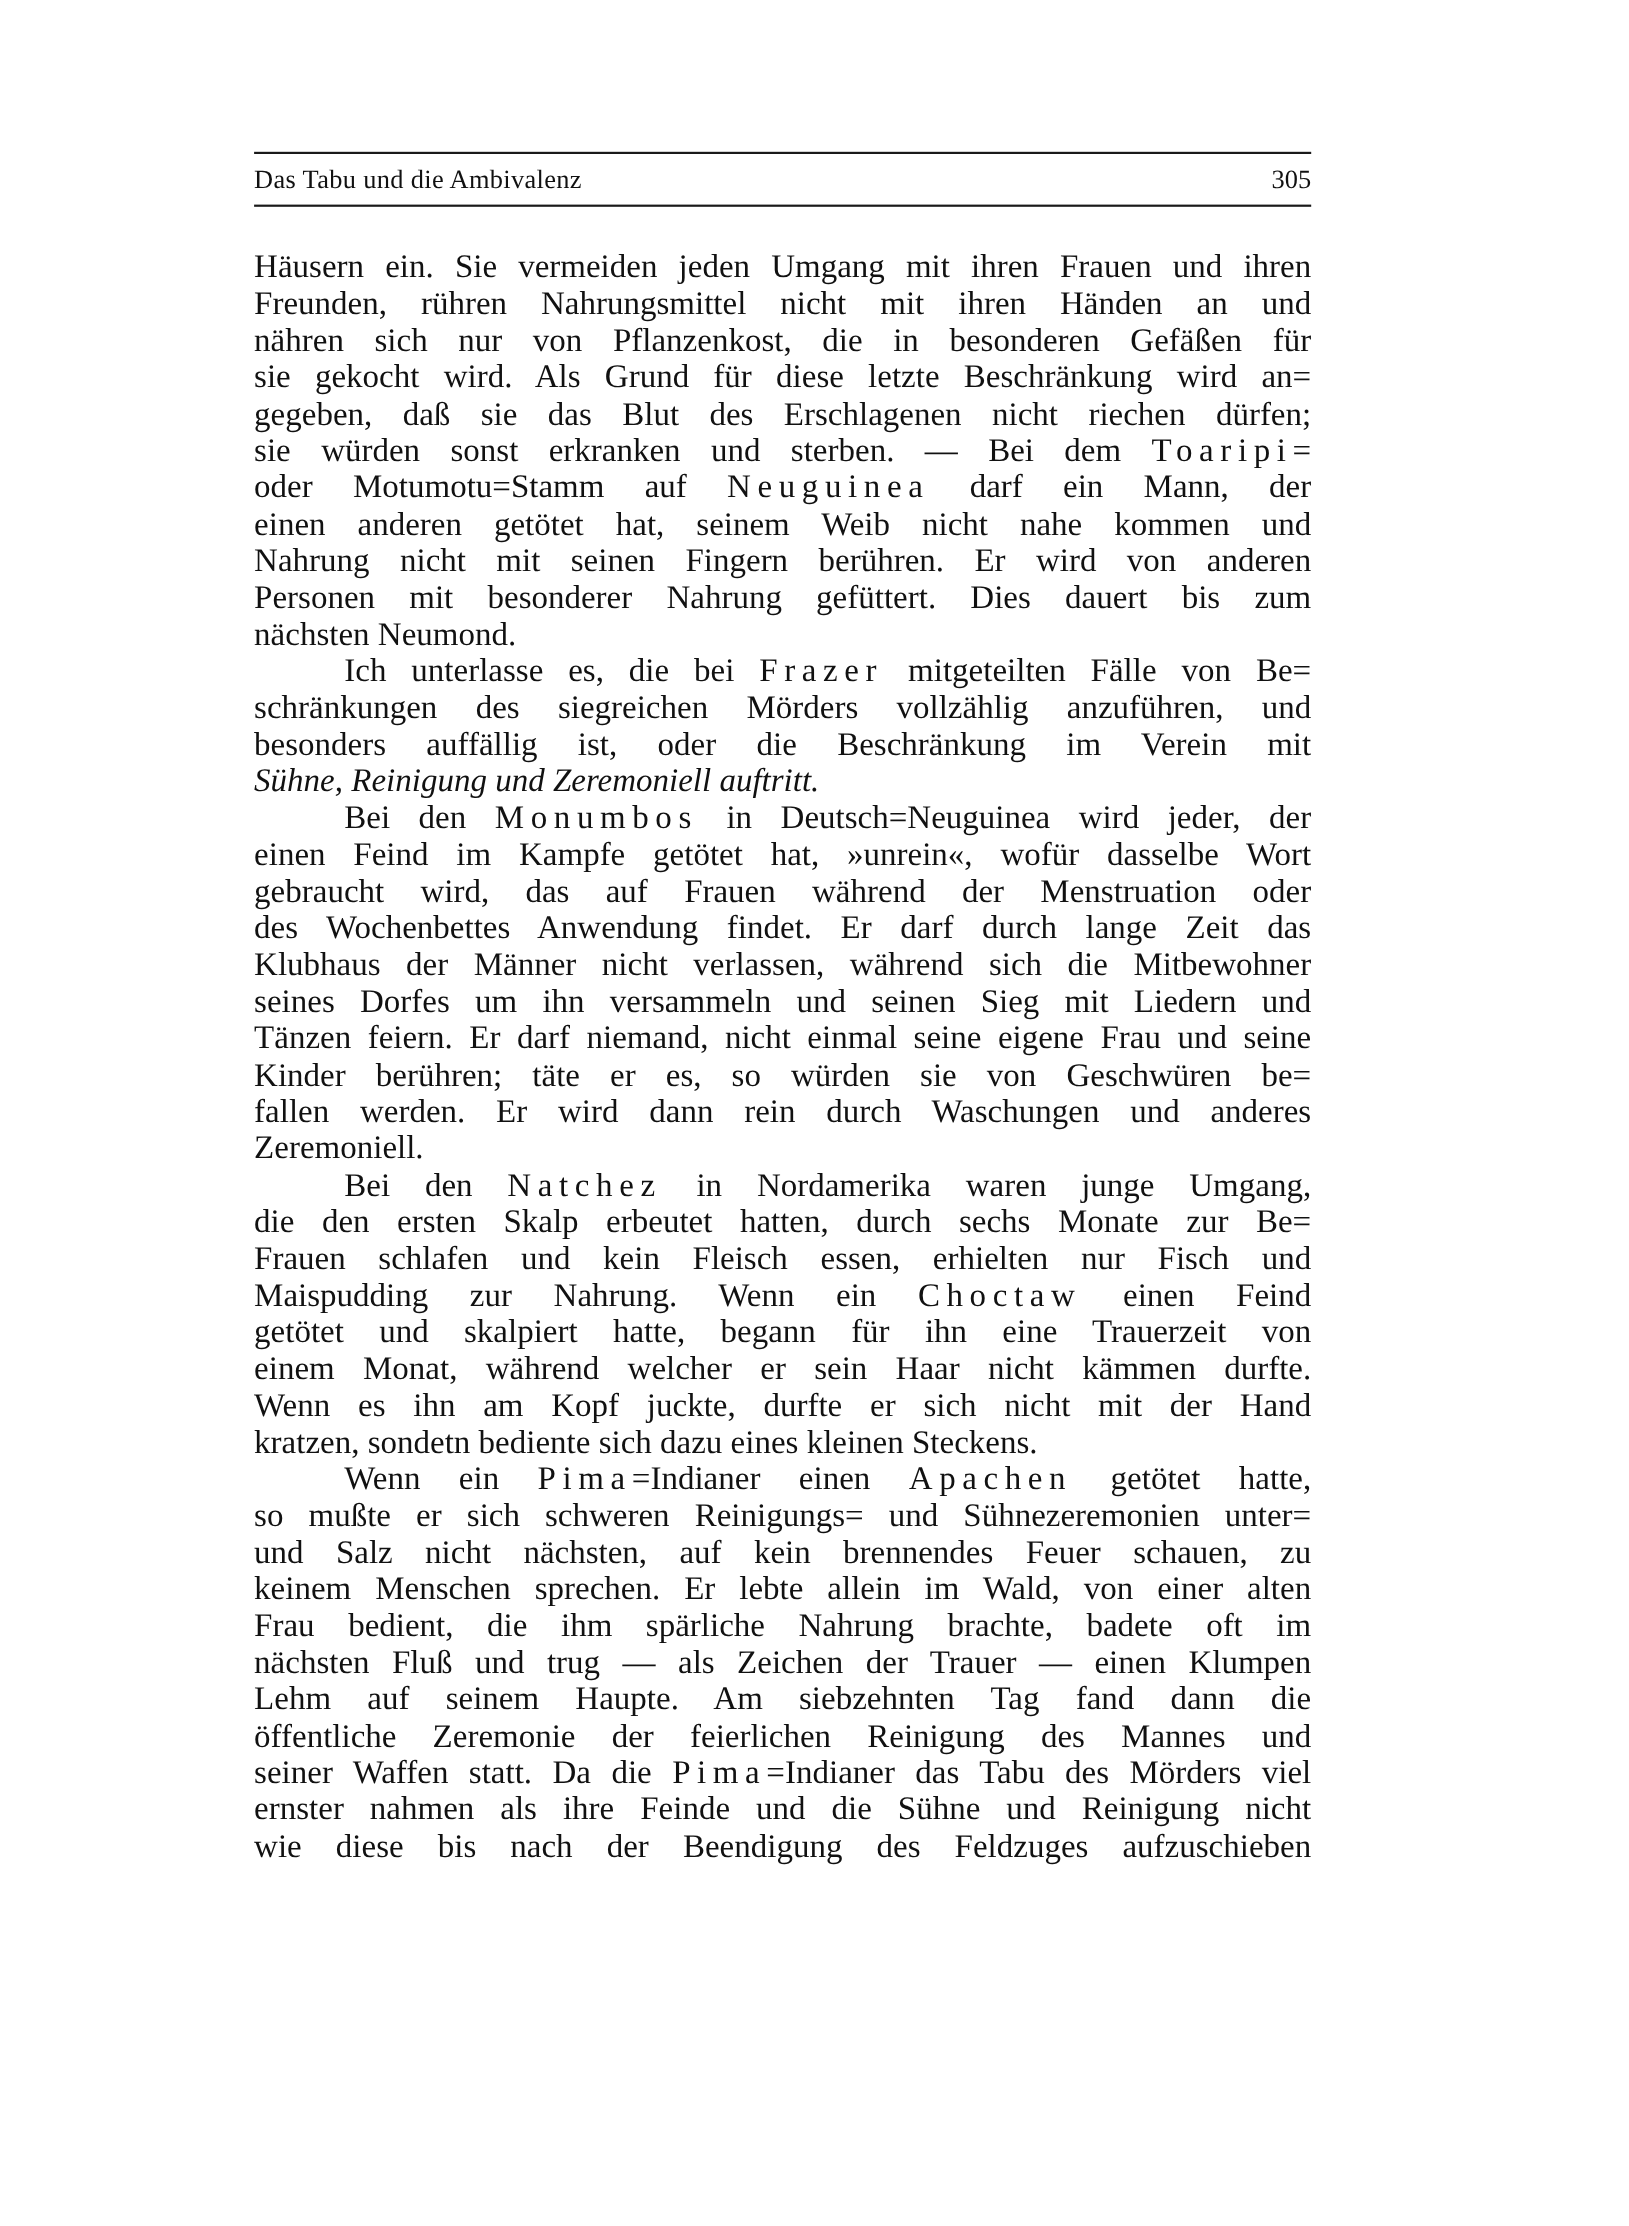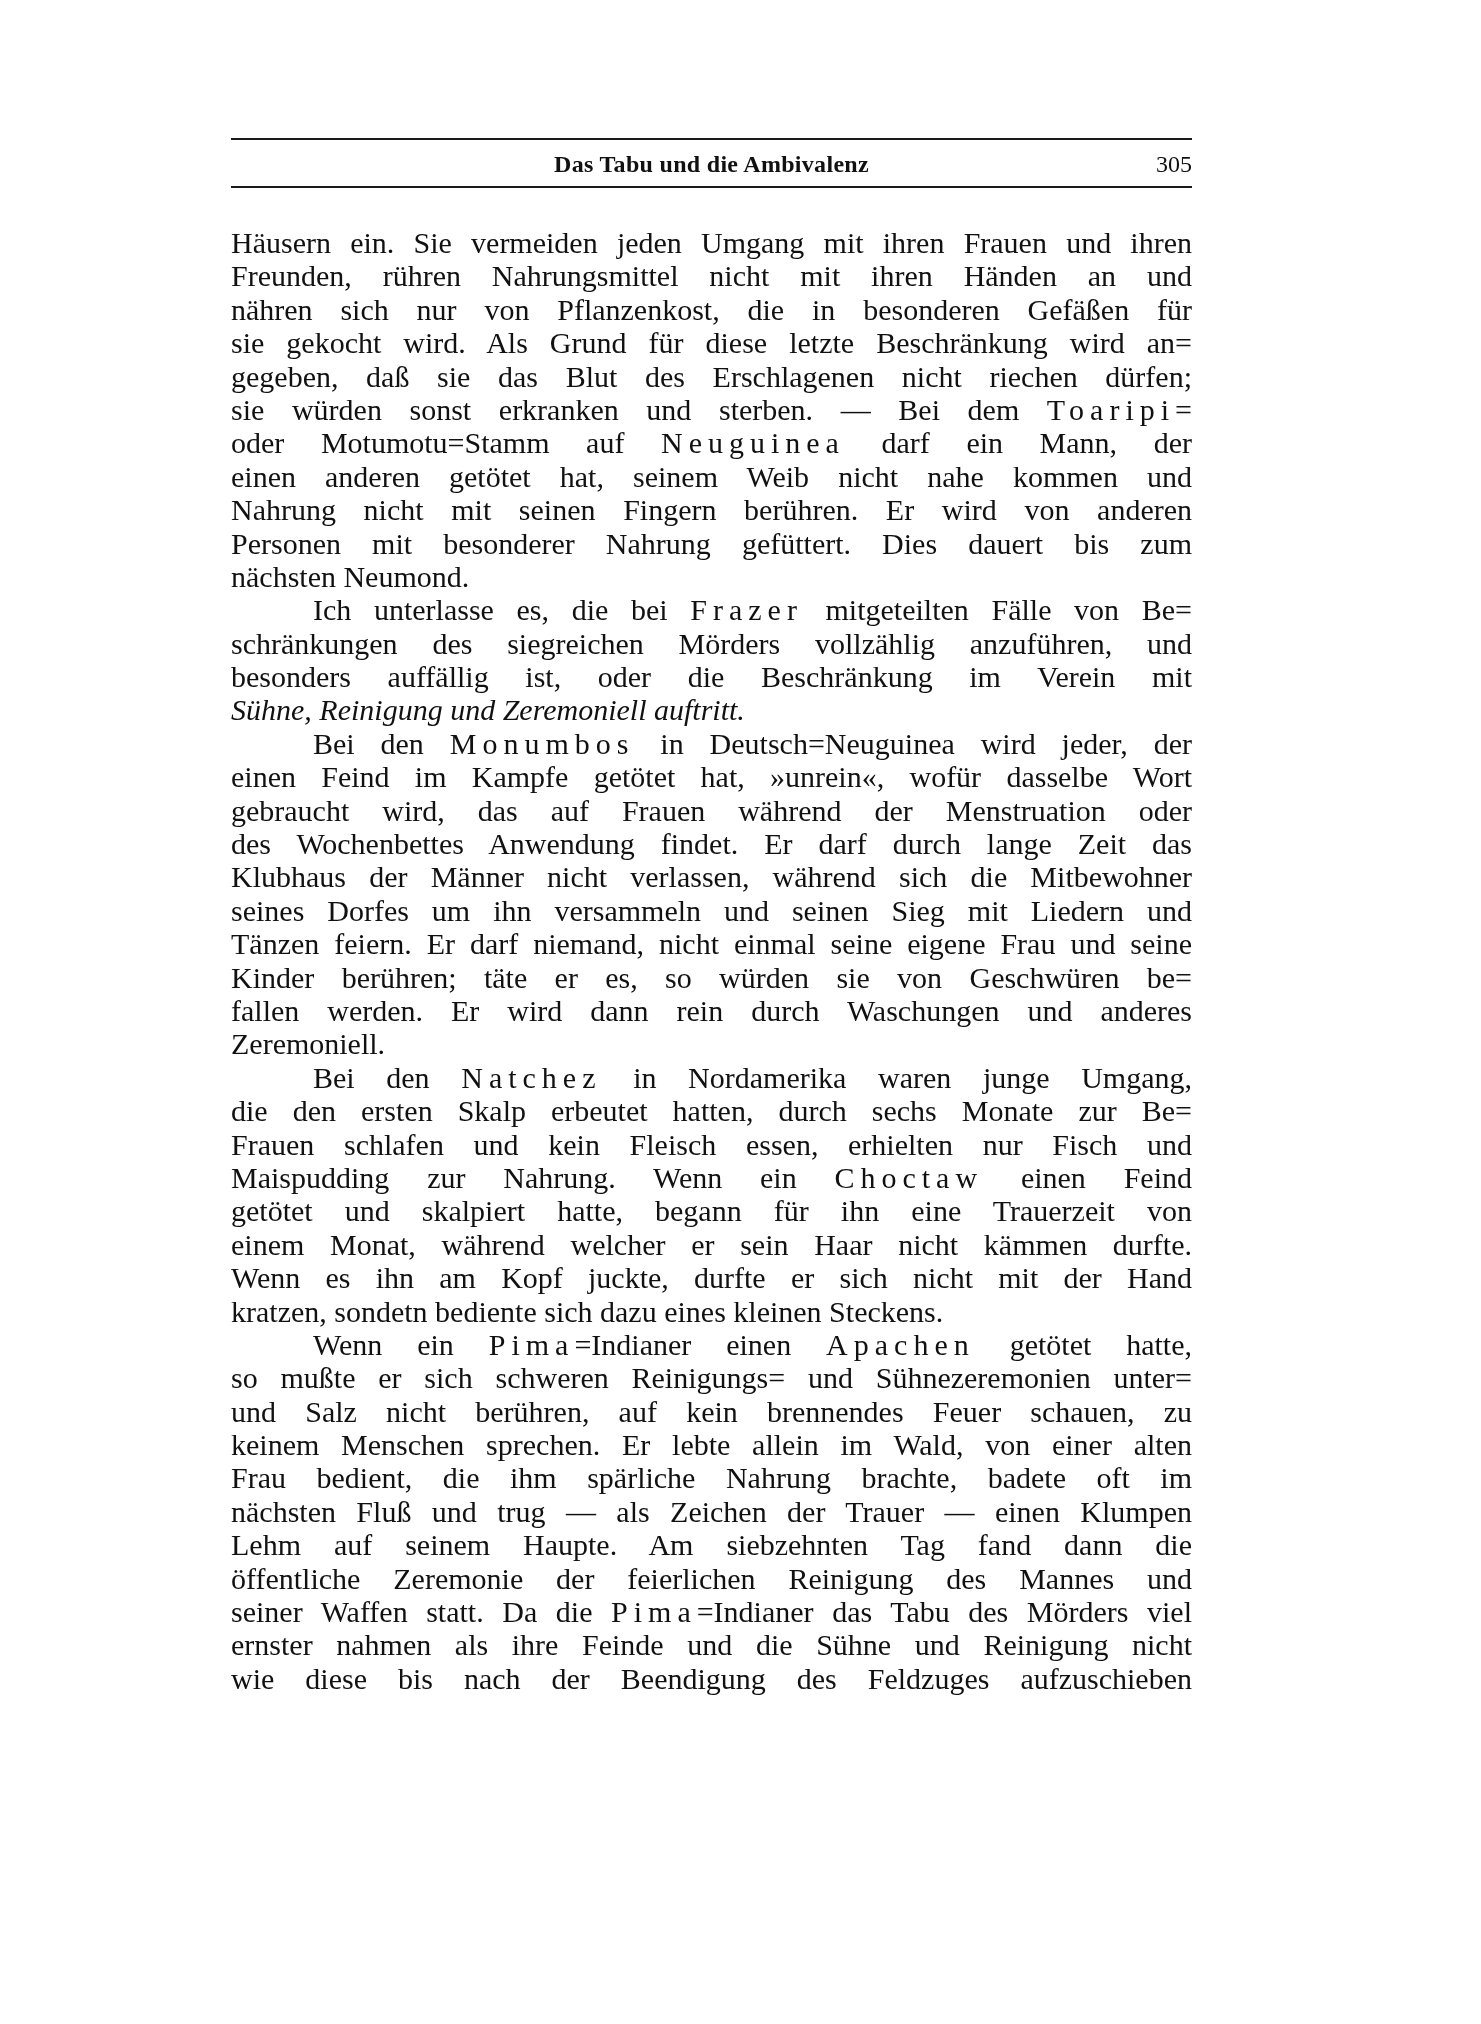--- a/index.html
+++ b/index.html
@@ -3,22 +3,22 @@
 <meta charset="utf-8">
 <style>
   html, body { margin: 0; padding: 0; background: #ffffff; }
   body { width: 1481px; height: 2024px; position: relative; overflow: hidden;
          font-family: "Liberation Serif", "DejaVu Serif", serif; color: #111111; }
   .rule { position: absolute; left: 231px; width: 961px; height: 0;
           border-top: 2px solid #1a1a1a; }
   .rule.top { top: 138px; }
   .rule.bottom { top: 186px; }
   .running-head { position: absolute; top: 146px; left: 231px; width: 961px; height: 36px; }
-  .running-title { position: absolute; left: 0; right: 0; text-align: center;
-                   font-size: 24px; line-height: 36px; letter-spacing: 0.3px; font-weight: bold; }
+  .running-title { position: absolute; left: 0; right: 0; 
+                   font-size: 24px; line-height: 36px; letter-spacing: 0.3px; }
   .page-number { position: absolute; right: 0; font-size: 24px; line-height: 36px; }
   .body-text { position: absolute; left: 231px; top: 226px; width: 961px; }
   .line { display: block; height: 33.4px; line-height: 33.4px; font-size: 30px;
           white-space: nowrap; text-align: justify; text-align-last: justify; }
   .line.last { text-align-last: left; }
   .line.indent { padding-left: 82px; }
   .sp { letter-spacing: 6px; margin-top: 25px; }
   .it { font-style: italic; }
 </style>
 </head>
@@ -60,21 +60,21 @@
     <span class="line indent"><span>Bei den </span><span class="sp">Natchez</span><span> in Nordamerika waren junge Umgang,</span></span>
     <span class="line"><span>die den ersten Skalp erbeutet hatten, durch sechs Monate zur Be=</span></span>
     <span class="line"><span>Frauen schlafen und kein Fleisch essen, erhielten nur Fisch und</span></span>
     <span class="line"><span>Maispudding zur Nahrung. Wenn ein </span><span class="sp">Choctaw</span><span> einen Feind</span></span>
     <span class="line"><span>getötet und skalpiert hatte, begann für ihn eine Trauerzeit von</span></span>
     <span class="line"><span>einem Monat, während welcher er sein Haar nicht kämmen durfte.</span></span>
     <span class="line"><span>Wenn es ihn am Kopf juckte, durfte er sich nicht mit der Hand</span></span>
     <span class="line last"><span>kratzen, sondetn bediente sich dazu eines kleinen Steckens.</span></span>
     <span class="line indent"><span>Wenn ein </span><span class="sp">Pima</span><span>=Indianer einen </span><span class="sp">Apachen</span><span> getötet hatte,</span></span>
     <span class="line"><span>so mußte er sich schweren Reinigungs= und Sühnezeremonien unter=</span></span>
-    <span class="line"><span>und Salz nicht berühren, auf kein brennendes Feuer schauen, zu</span></span>
+    <span class="line"><span>und Salz nicht nächsten, auf kein brennendes Feuer schauen, zu</span></span>
     <span class="line"><span>keinem Menschen sprechen. Er lebte allein im Wald, von einer alten</span></span>
     <span class="line"><span>Frau bedient, die ihm spärliche Nahrung brachte, badete oft im</span></span>
     <span class="line"><span>nächsten Fluß und trug — als Zeichen der Trauer — einen Klumpen</span></span>
     <span class="line"><span>Lehm auf seinem Haupte. Am siebzehnten Tag fand dann die</span></span>
     <span class="line"><span>öffentliche Zeremonie der feierlichen Reinigung des Mannes und</span></span>
     <span class="line"><span>seiner Waffen statt. Da die </span><span class="sp">Pima</span><span>=Indianer das Tabu des Mörders viel</span></span>
     <span class="line"><span>ernster nahmen als ihre Feinde und die Sühne und Reinigung nicht</span></span>
     <span class="line"><span>wie diese bis nach der Beendigung des Feldzuges aufzuschieben</span></span>
   </div>
 

